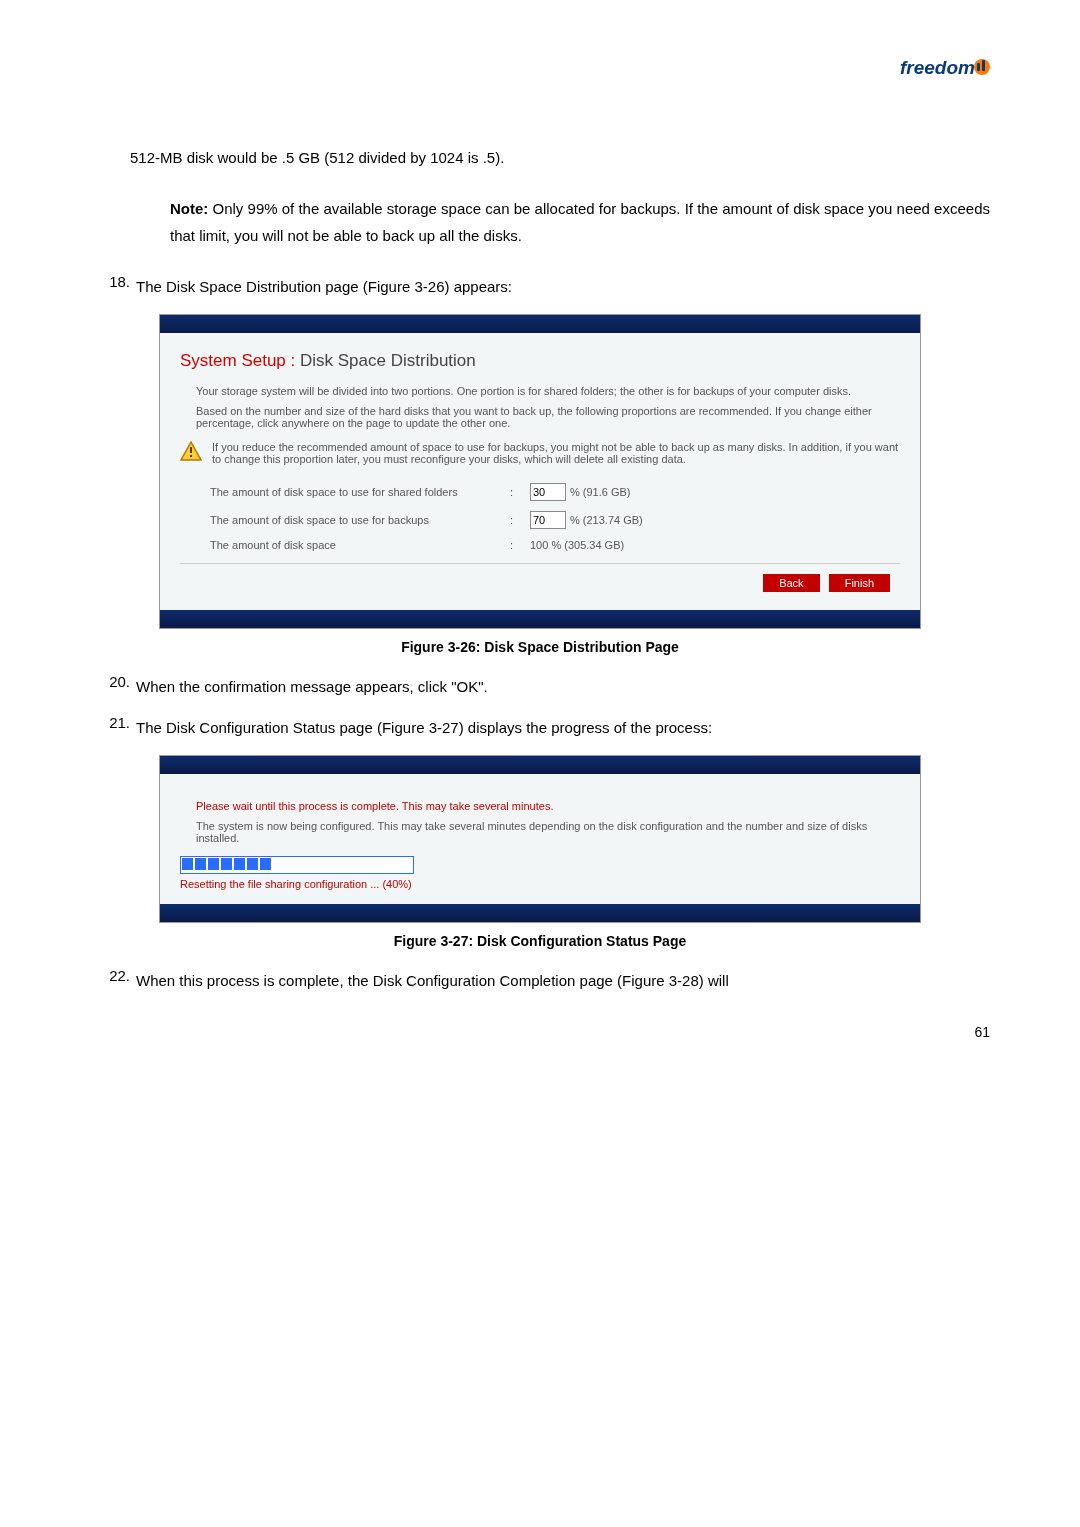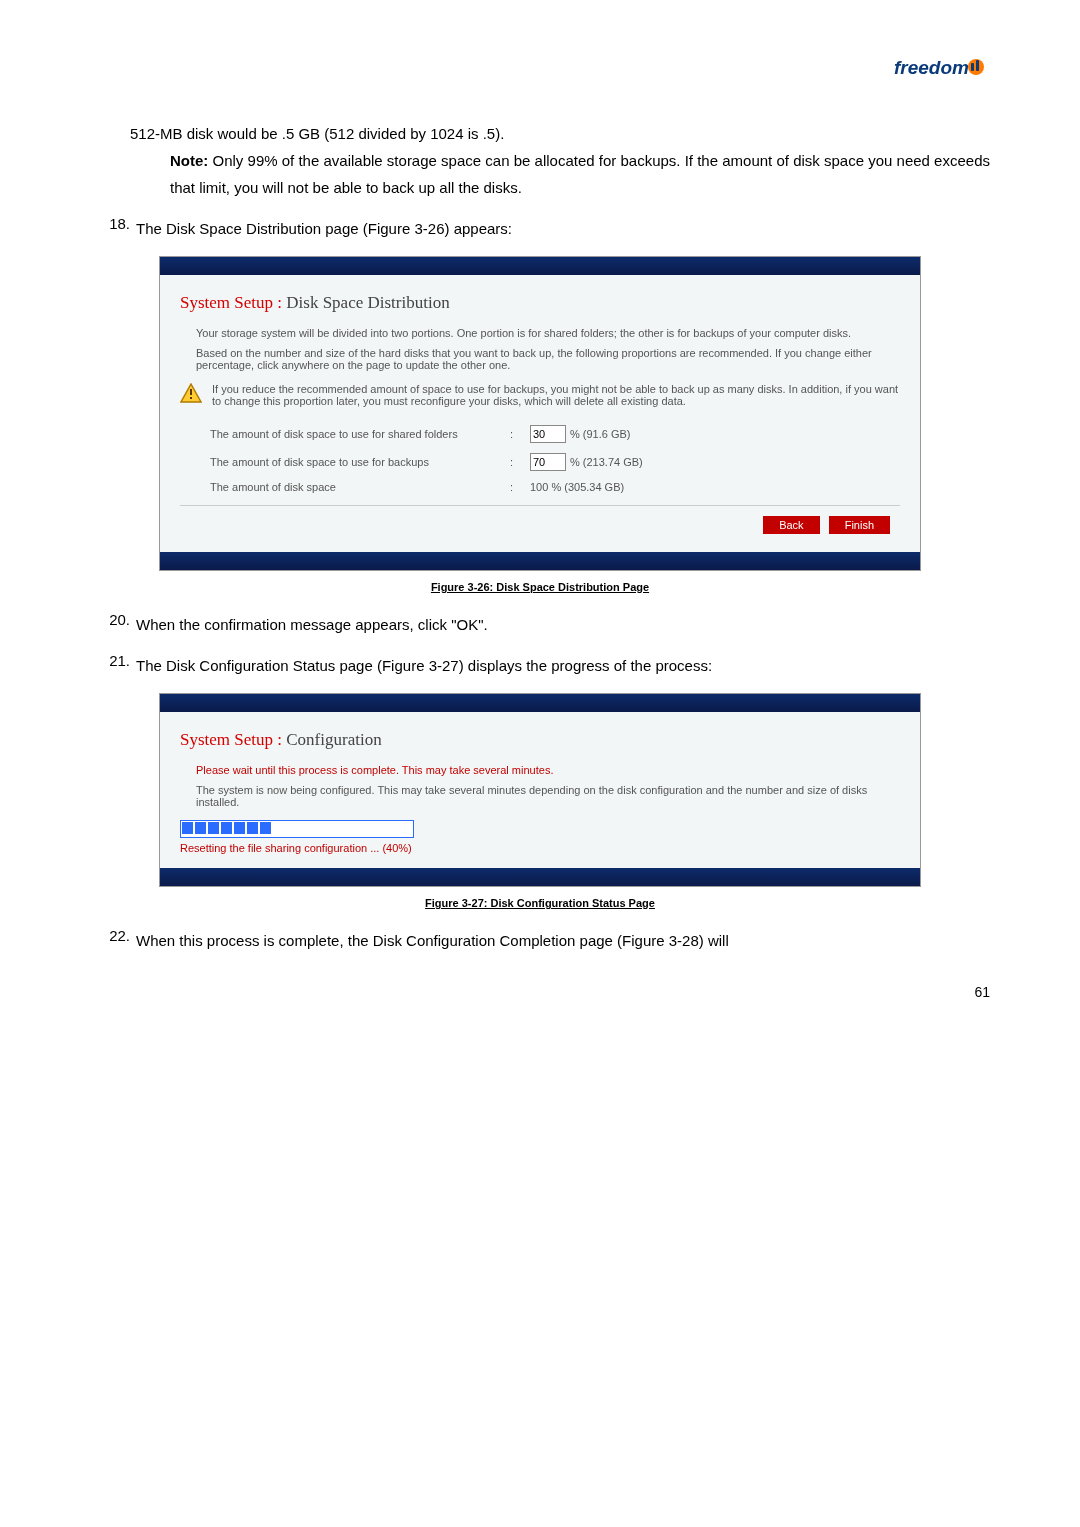--- a/index.html
+++ b/index.html
@@ -11,34 +11,34 @@
     color: #000;
     width: 1080px;
   }
   .page {
     padding: 50px 90px 40px 90px;
     position: relative;
   }
   .logo {
     position: absolute;
     top: 50px;
-    right: 96px;
+    right: 90px;
     text-decoration: underline;
   }
   .body-text {
     text-align: justify;
     line-height: 1.8;
-    margin: 0 0;
+    margin: 24px 0;
   }
   .indent1 { margin-left: 40px; }
   .indent2 { margin-left: 80px; }
   .step-row { display: flex; margin: 14px 0; }
   .step-num { width: 40px; flex-shrink: 0; text-align: right; padding-right: 6px; }
   .step-text { flex: 1; text-align: justify; line-height: 1.8; }
-  .fig-caption { text-align: center; font-weight: bold; font-size: 11px; margin: 10px 0 18px 0; text-decoration: underline; }
+  .fig-caption { text-align: center; font-weight: bold; font-size: 14px; margin: 10px 0 18px 0; }
   .page-num { text-align: right; font-size: 14px; margin-top: 30px; }
 
   
   .panel {
     border: 1px solid #999;
     margin: 10px auto;
     width: 760px;
     background: #f3f6f6;
   }
   .panel-bar {
@@ -46,21 +46,21 @@
     background: #0a1a4a;
     background: linear-gradient(#0d2b6a, #0a1a4a);
   }
   .panel-body {
     padding: 18px 20px 14px 20px;
     background: #f3f6f6;
     font-size: 11px;
     color: #555;
   }
   .panel-title {
-    font-family: Liberation Serif, serif;
+    font-family: Liberation Sans, sans-serif;
     font-size: 17px;
     color: #444;
     margin-bottom: 14px;
   }
   .panel-title .red { color: #d40000; }
   .panel-p { margin: 8px 16px; font-size: 11px; color: #555; }
   .warn-row { display: flex; align-items: flex-start; margin: 12px 0 18px 0; }
   .warn-icon {
     width: 22px; height: 20px; flex-shrink: 0; margin-right: 10px;
   }
@@ -171,23 +171,20 @@
   </div>
 
   <div class="step-row">
     <div class="step-num">21.</div>
     <div class="step-text">The Disk Configuration Status page (Figure 3-27) displays the progress of the process:</div>
   </div>
 
   <div class="panel panel2">
     <div class="panel-bar"></div>
     <div class="panel-body">
-      <div class="panel-title">
-        <span class="red">System Setup :</span><span> Configuration</span>
-      </div>
       <div class="panel-p red-text">Please wait until this process is complete. This may take several minutes.</div>
       <div class="panel-p">The system is now being configured. This may take several minutes depending on the disk configuration and the number and size of disks installed.</div>
       <div class="progress-wrap">
         <span class="progress-seg"></span><span class="progress-seg"></span><span class="progress-seg"></span><span class="progress-seg"></span><span class="progress-seg"></span><span class="progress-seg"></span><span class="progress-seg"></span>
       </div>
       <div class="progress-text">Resetting the file sharing configuration ... (40%)</div>
     </div>
     <div class="panel-bar"></div>
   </div>
 

